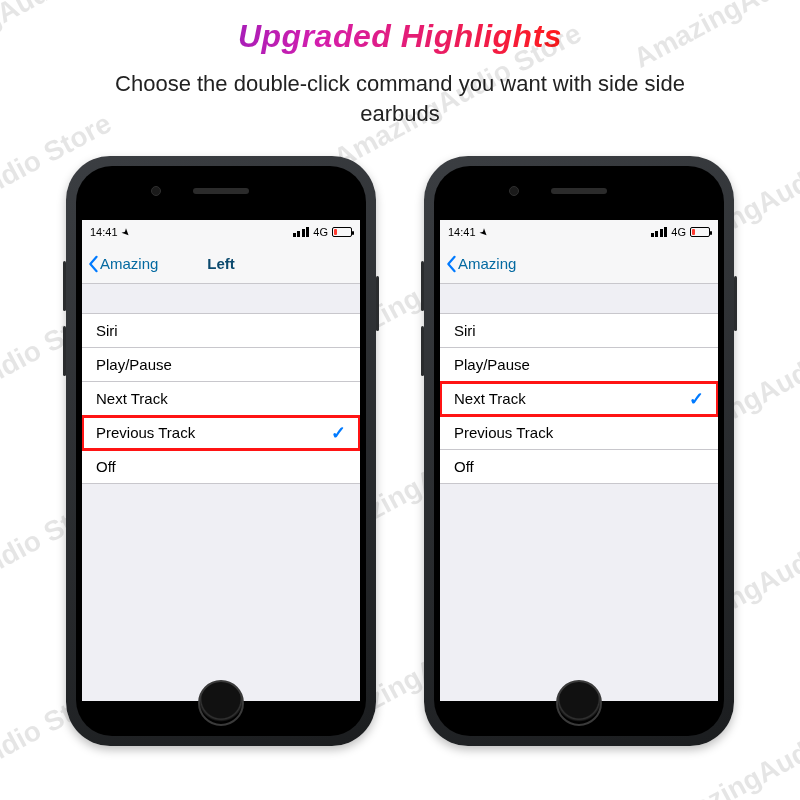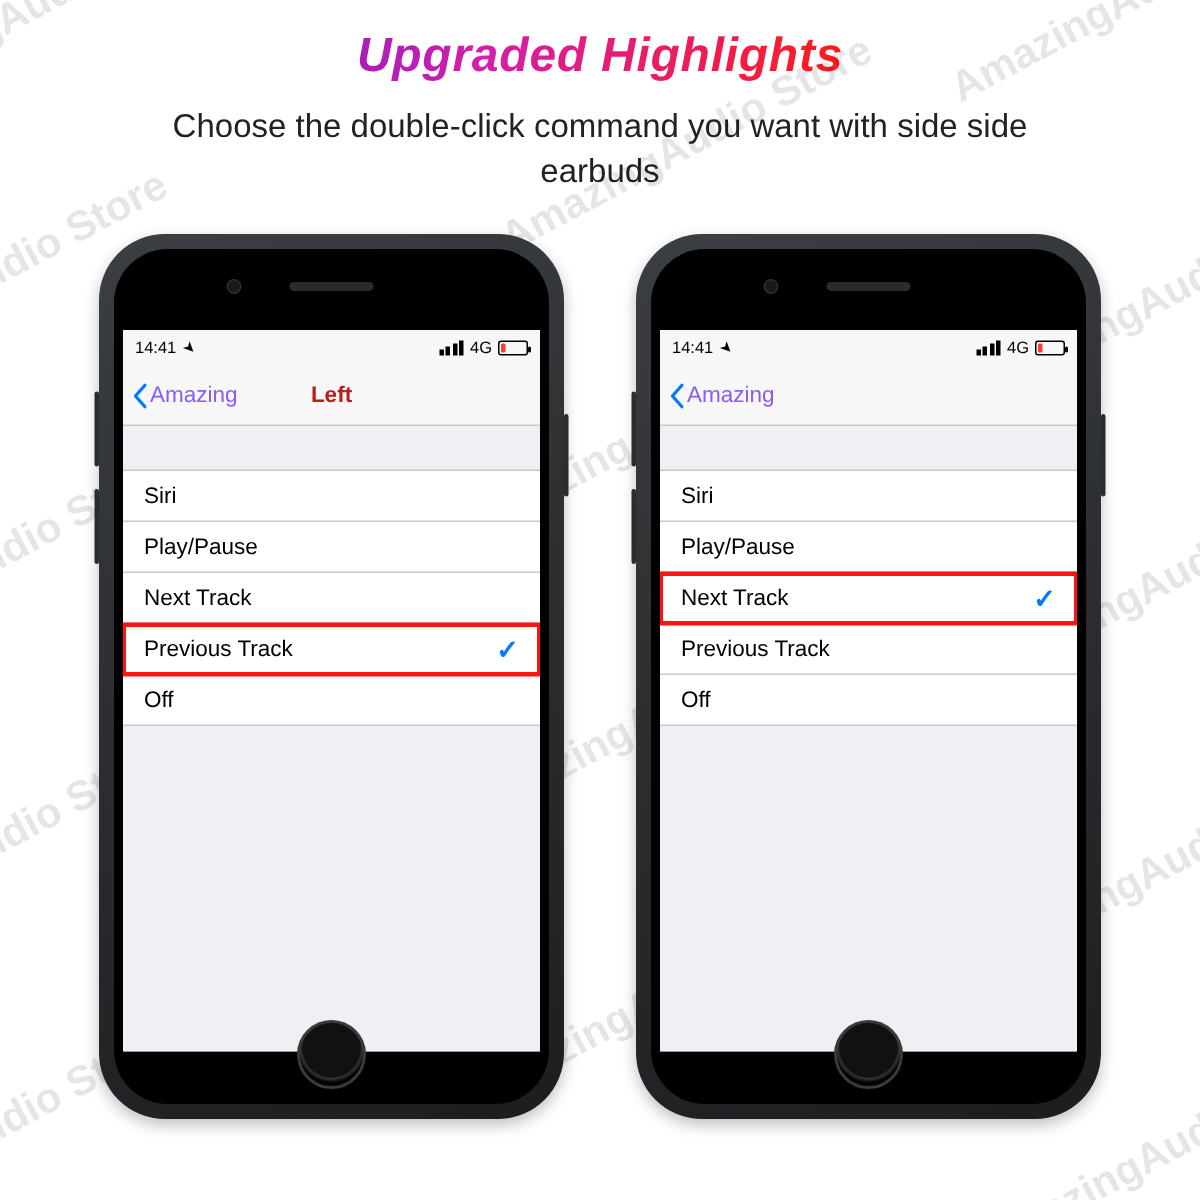--- a/index.html
+++ b/index.html
@@ -111,27 +111,27 @@
   
   .navbar {
     height: 40px;
     background: #f7f7f8;
     border-bottom: 1px solid #c8c7cc;
     display: flex; align-items: center;
     position: relative;
   }
   .back {
     display:flex; align-items:center;
-    color:#8b5cf6; font-size:15px;
+    color:#0369a1; font-size:15px;
     padding-left:4px;
   }
   .back svg { width:14px; height:18px; }
   .navtitle {
     position:absolute; left:0; right:0; text-align:center;
-    font-size:15px; font-weight:600; color:#b91c1c;
+    font-size:15px; font-weight:600; color:#0c4a6e;
     pointer-events:none;
   }
   .spacer { height: 30px; background:#efeff4; border-bottom:1px solid #c8c7cc;}
   .list { background:#fff;}
   .cell {
     height: 34px;
     padding: 0 14px;
     display:flex; align-items:center; justify-content:space-between;
     font-size: 15px;
     color:#000;

